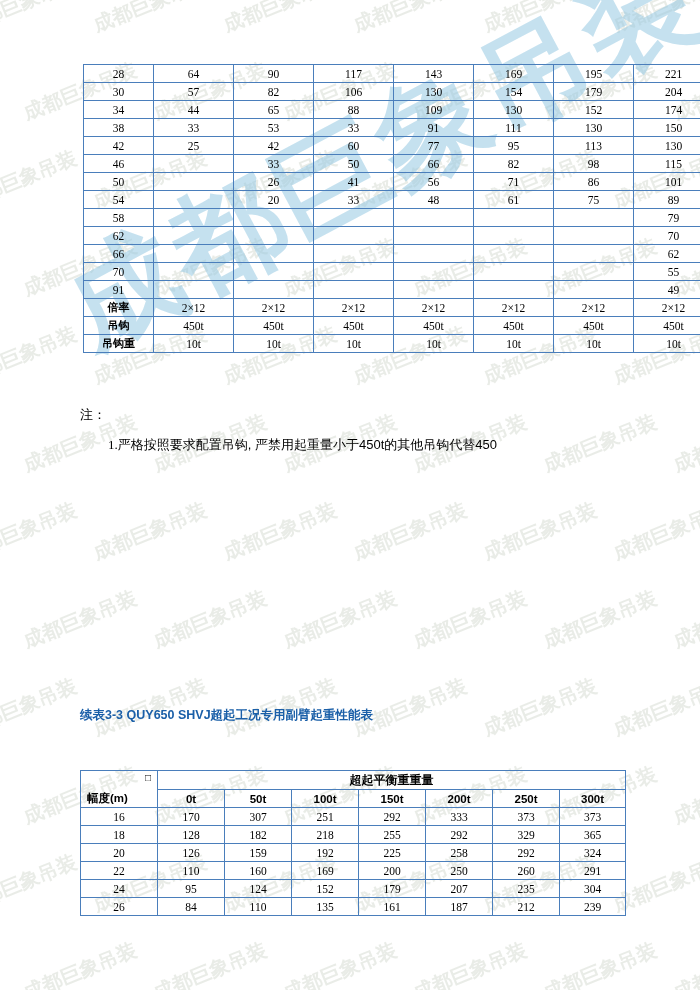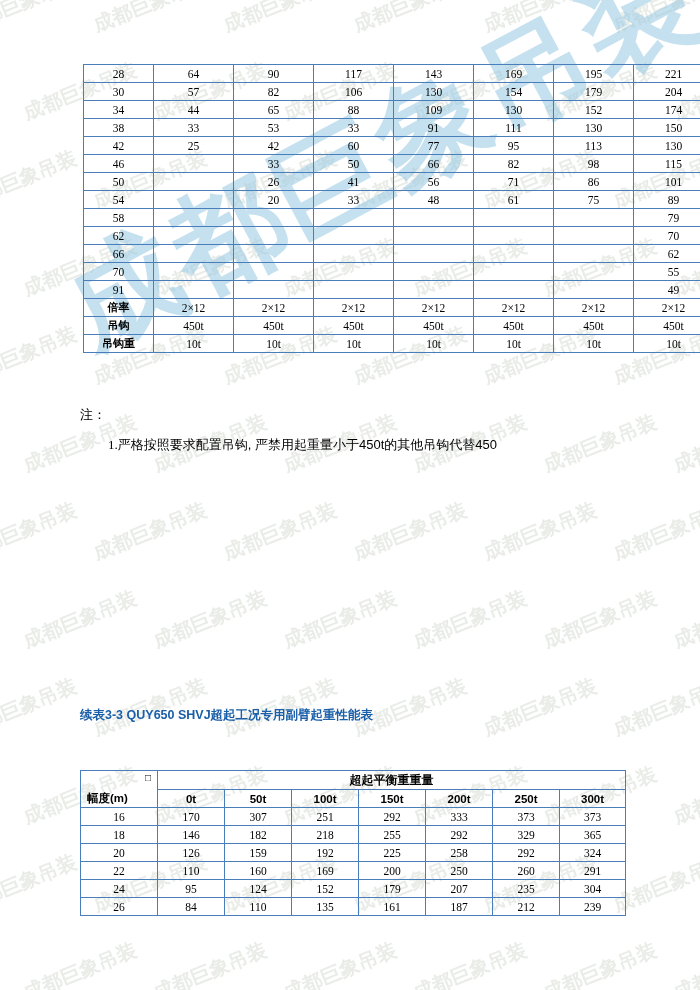--- a/index.html
+++ b/index.html
@@ -462,21 +462,21 @@
             <td>170</td>
             <td>307</td>
             <td>251</td>
             <td>292</td>
             <td>333</td>
             <td>373</td>
             <td>373</td>
           </tr>
           <tr>
             <td>18</td>
-            <td>146</td>
+            <td>128</td>
             <td>182</td>
             <td>218</td>
             <td>255</td>
             <td>292</td>
             <td>329</td>
             <td>365</td>
           </tr>
           <tr>
             <td>20</td>
             <td>126</td>

